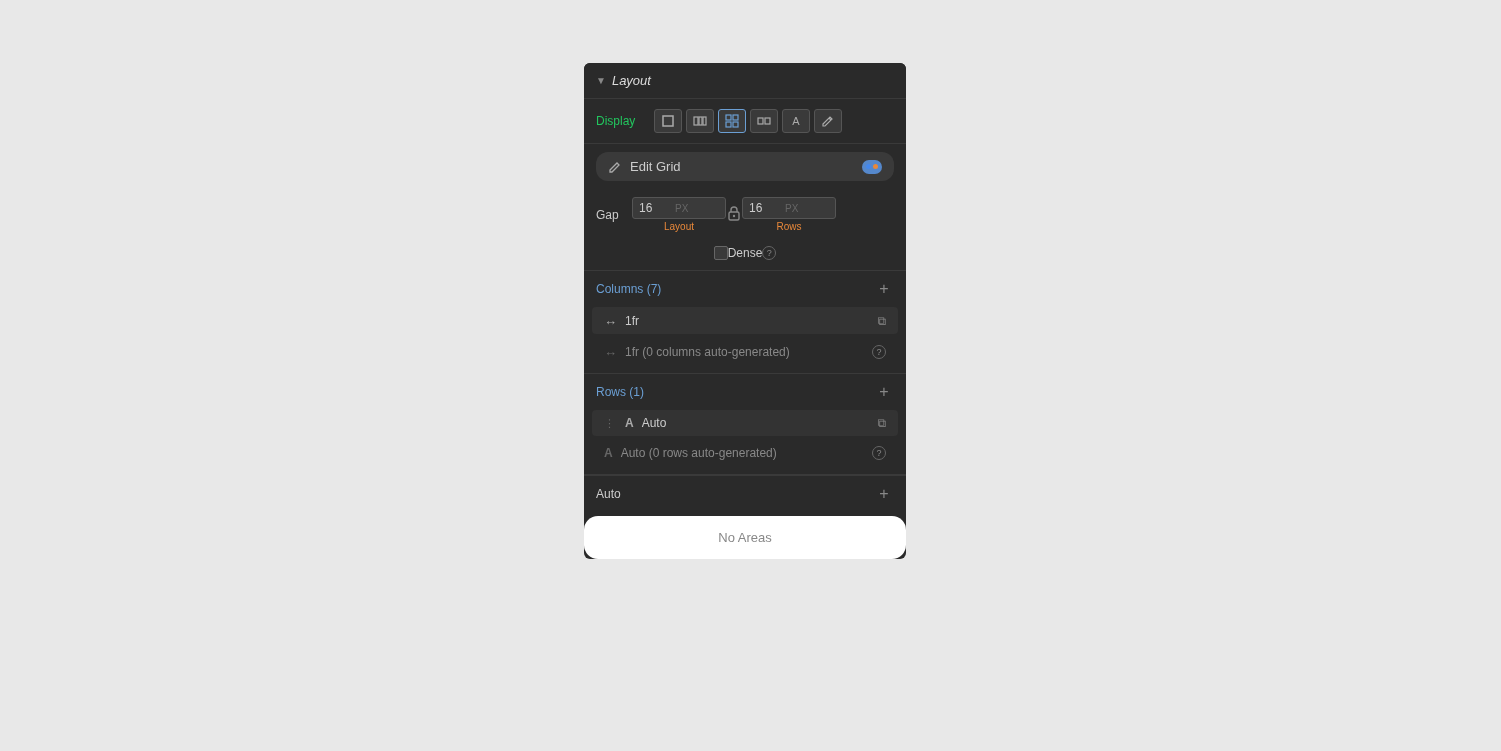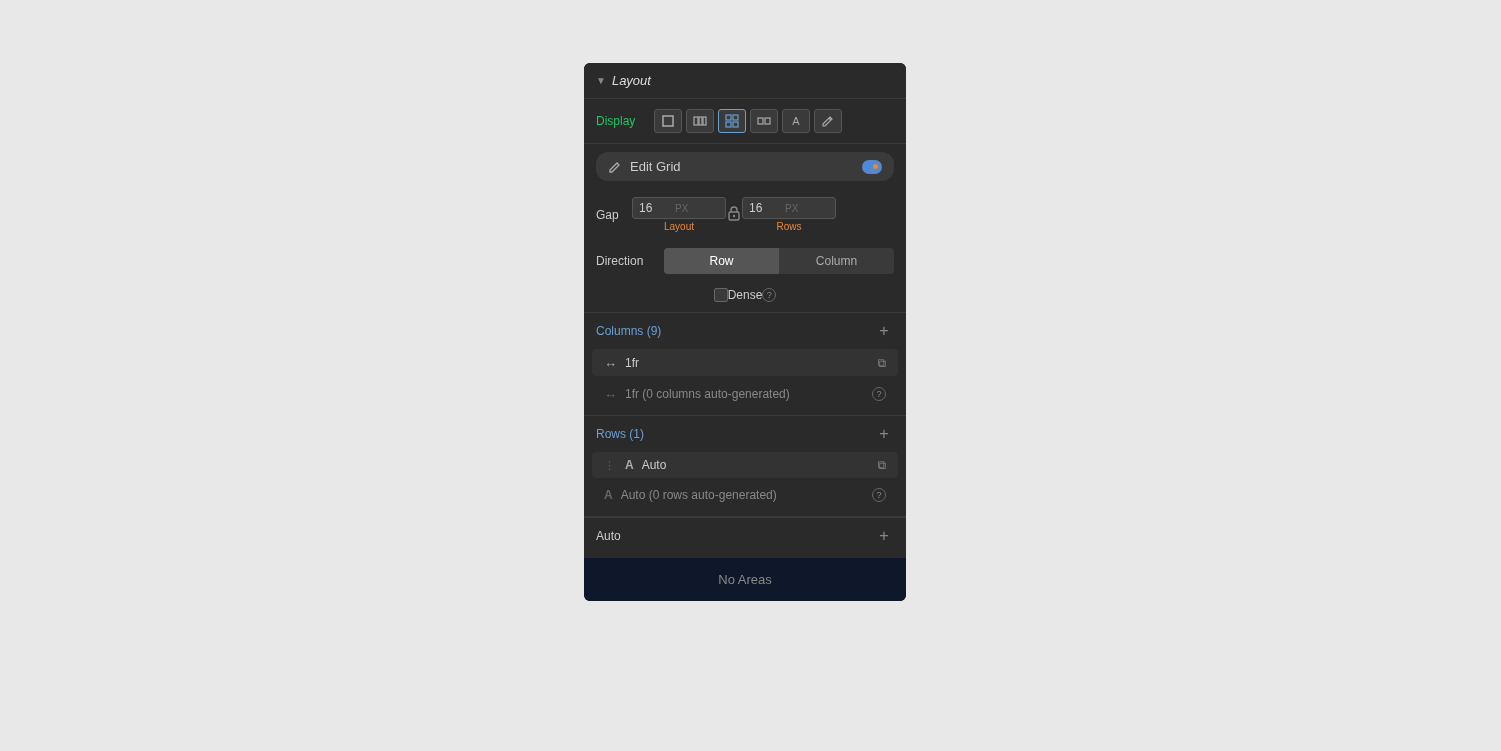--- a/index.html
+++ b/index.html
@@ -227,26 +227,27 @@
     }
     .auto-track-value {
       color: #888;
       font-size: 12px;
       flex: 1;
     }
     .areas-section {
       border-top: 1px solid #3a3a3a;
     }
     .no-areas {
-      background: #0f172a;
+      background: #ffffff;
       text-align: center;
       padding: 14px;
       color: #888;
       font-size: 13px;
       margin: 4px 0 0;
+      border-radius: 14px;
     }
     .gap-field {
       display: flex;
       flex-direction: column;
       align-items: center;
     }
     .gap-input-box {
       display: flex;
       align-items: center;
       background: #3a3a3a;
@@ -354,36 +355,29 @@
     </div>
     <div class="gap-field">
       <div class="gap-input-box">
         <input class="gap-num" type="text" value="16" style="">
         <span class="gap-unit-label">PX</span>
       </div>
       <div class="gap-sub">Rows</div>
     </div>
   </div>
 
-  <div class="direction-row">
-    <span class="direction-label">Direction</span>
-    <div class="direction-toggle">
-      <div class="dir-btn active">Row</div>
-      <div class="dir-btn">Column</div>
-    </div>
-  </div>
 
   <div class="dense-row">
     <div class="dense-checkbox"></div>
     <span class="dense-label">Dense</span>
     <div class="help-icon">?</div>
   </div>
 
   <div class="section-header">
-    <span class="section-title">Columns (9)</span>
+    <span class="section-title">Columns (7)</span>
     <div class="add-btn">+</div>
   </div>
   <div class="track-item">
     <span style="color:#aaa;font-size:13px;">↔</span>
     <span class="track-value">1fr</span>
     <span class="track-copy">⧉</span>
   </div>
   <div class="auto-track-item">
     <span style="color:#666;font-size:13px;">↔</span>
     <span class="auto-track-value">1fr (0 columns auto-generated)</span>

